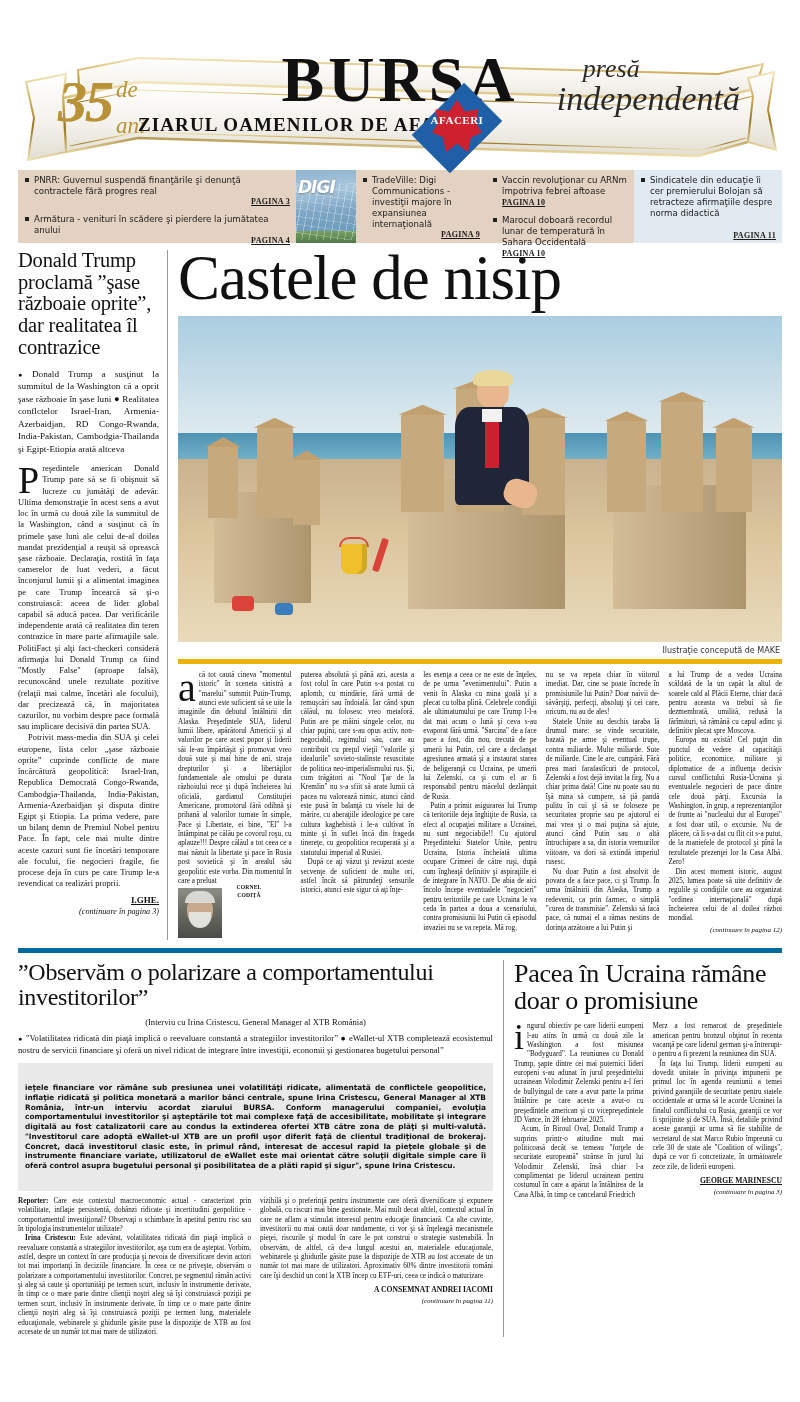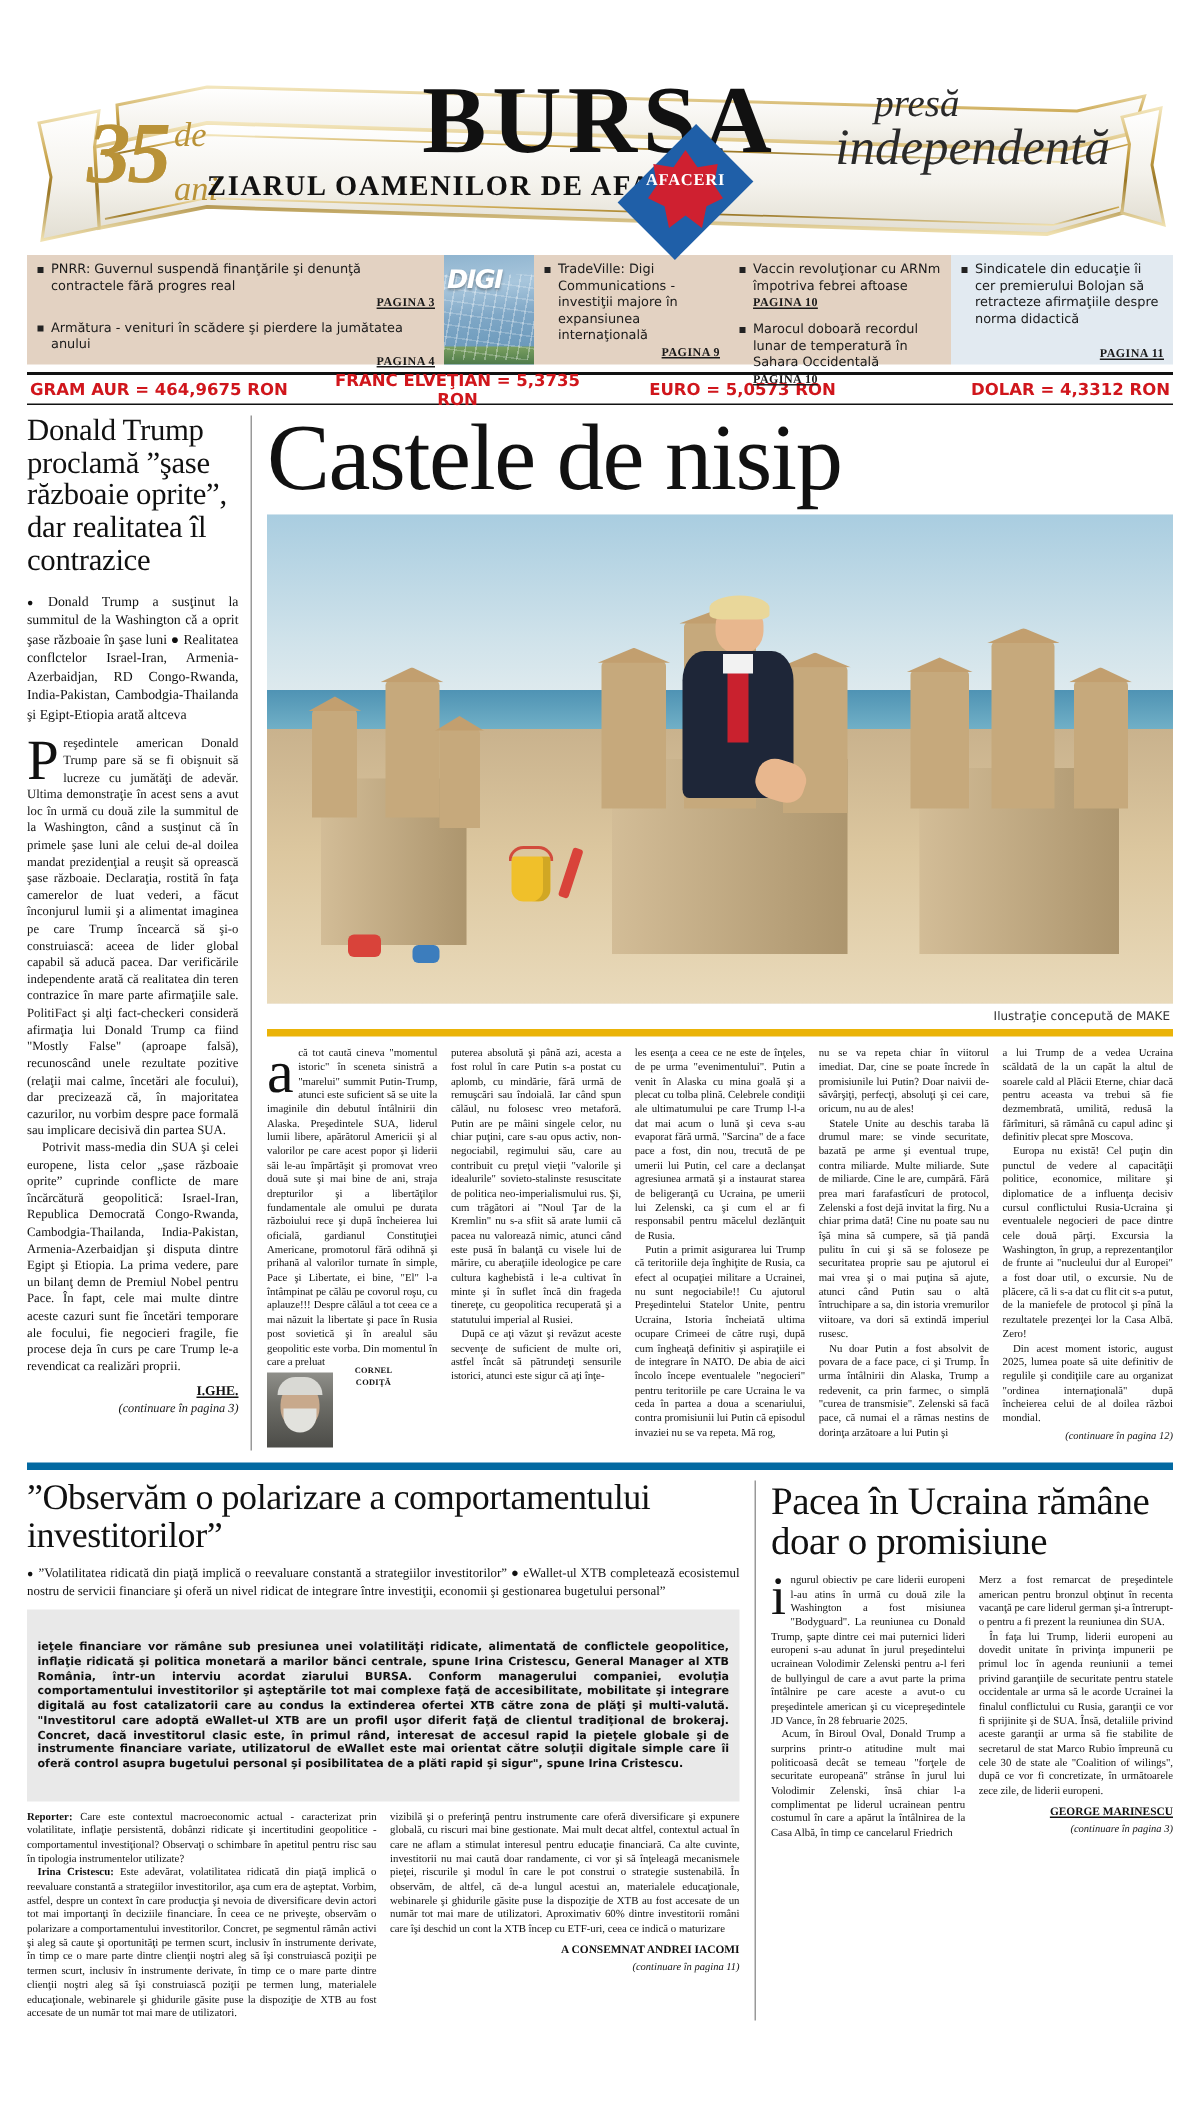--- a/index.html
+++ b/index.html
@@ -334,26 +334,20 @@
     <div class="tz blue" style="flex:1;">
       <div class="tz-pad">
         <div class="t-item">
           <span>Sindicatele din educaţie îi cer premierului Bolojan să retracteze afirmaţiile despre norma didactică</span>
           <span class="pg pg-r" style="margin-top:12px;">PAGINA 11</span>
         </div>
       </div>
     </div>
   </div>
 
-  <div class="rates">
-    <div>GRAM AUR = 464,9675 RON</div>
-    <div>FRANC ELVEŢIAN = 5,3735 RON</div>
-    <div>EURO = 5,0573 RON</div>
-    <div>DOLAR = 4,3312 RON</div>
-  </div>
 
   <div class="main">
 
     <div class="col-left">
       <div class="lead-head">Donald Trump proclamă ”şase războaie oprite”, dar realitatea îl contrazice</div>
       <div class="lead-bullets"><b class="bt"></b><span>Donald Trump a susţinut la summitul de la Washington că a oprit şase războaie în şase luni ● Realitatea conflctelor Israel-Iran, Armenia-Azerbaidjan, RD Congo-Rwanda, India-Pakistan, Cambodgia-Thailanda şi Egipt-Etiopia arată altceva</span></div>
       <div class="body-txt">
         <p class="first dropcap">Preşedintele american Donald Trump pare să se fi obişnuit să lucreze cu jumătăţi de adevăr. Ultima demonstraţie în acest sens a avut loc în urmă cu două zile la summitul de la Washington, când a susţinut că în primele şase luni ale celui de-al doilea mandat prezidenţial a reuşit să oprească şase războaie. Declaraţia, rostită în faţa camerelor de luat vederi, a făcut înconjurul lumii şi a alimentat imaginea pe care Trump încearcă să şi-o construiască: aceea de lider global capabil să aducă pacea. Dar verificările independente arată că realitatea din teren contrazice în mare parte afirmaţiile sale. PolitiFact şi alţi fact-checkeri consideră afirmaţia lui Donald Trump ca fiind "Mostly False" (aproape falsă), recunoscând unele rezultate pozitive (relaţii mai calme, încetări ale focului), dar precizează că, în majoritatea cazurilor, nu vorbim despre pace formală sau implicare decisivă din partea SUA.</p>
         <p>Potrivit mass-media din SUA şi celei europene, lista celor „şase războaie oprite” cuprinde conflicte de mare încărcătură geopolitică: Israel-Iran, Republica Democrată Congo-Rwanda, Cambodgia-Thailanda, India-Pakistan, Armenia-Azerbaidjan şi disputa dintre Egipt şi Etiopia. La prima vedere, pare un bilanţ demn de Premiul Nobel pentru Pace. În fapt, cele mai multe dintre aceste cazuri sunt fie încetări temporare ale focului, fie negocieri fragile, fie procese deja în curs pe care Trump le-a revendicat ca realizări proprii.</p>
       </div>
@@ -434,20 +428,21 @@
           <div class="b-cont">(continuare în pagina 12)</div>
         </div>
       </div>
     </div>
   </div>
 
   <div class="bottom">
 
     <div class="bl">
       <div class="b-head">”Observăm o polarizare a comportamentului investitorilor”</div>
+      <div class="b-sub">(Interviu cu Irina Cristescu, General Manager al XTB România)</div>
       <div class="b-bullets"><span class="bt"></span><span>”Volatilitatea ridicată din piaţă implică o reevaluare constantă a strategiilor investitorilor” ● eWallet-ul XTB completează ecosistemul nostru de servicii financiare şi oferă un nivel ridicat de integrare între investiţii, economii şi gestionarea bugetului personal”</span></div>
       <div class="box-bold">
         <span class="dc">ieţele financiare vor rămâne sub presiunea unei volatilităţi ridicate, alimentată de conflictele geopolitice, inflaţie ridicată şi politica monetară a marilor bănci centrale, spune Irina Cristescu, General Manager al XTB România, într-un interviu acordat ziarului BURSA. Conform managerului companiei, evoluţia comportamentului investitorilor şi aşteptările tot mai complexe faţă de accesibilitate, mobilitate şi integrare digitală au fost catalizatorii care au condus la extinderea ofertei XTB către zona de plăţi şi multi-valută. "Investitorul care adoptă eWallet-ul XTB are un profil uşor diferit faţă de clientul tradiţional de brokeraj. Concret, dacă investitorul clasic este, în primul rând, interesat de accesul rapid la pieţele globale şi de instrumente financiare variate, utilizatorul de eWallet este mai orientat către soluţii digitale simple care îi oferă control asupra bugetului personal şi posibilitatea de a plăti rapid şi sigur", spune Irina Cristescu.</span>
       </div>
       <div class="b-cols">
         <div class="b-col">
           <p class="first"><span class="qa">Reporter:</span> <span>Care este contextul macroeconomic actual - caracterizat prin volatilitate, inflaţie persistentă, dobânzi ridicate şi incertitudini geopolitice - comportamentul investiţional? Observaţi o schimbare în apetitul pentru risc sau în tipologia instrumentelor utilizate?</span></p>
           <p><span class="qa">Irina Cristescu:</span> <span>Este adevărat, volatilitatea ridicată din piaţă implică o reevaluare constantă a strategiilor investitorilor, aşa cum era de aşteptat. Vorbim, astfel, despre un context în care producţia şi nevoia de diversificare devin actori tot mai importanţi în deciziile financiare. În ceea ce ne priveşte, observăm o polarizare a comportamentului investitorilor. Concret, pe segmentul rămân activi şi aleg să caute şi oportunităţi pe termen scurt, inclusiv în instrumente derivate, în timp ce o mare parte dintre clienţii noştri aleg să îşi construiască poziţii pe termen scurt, inclusiv în instrumente derivate, în timp ce o mare parte dintre clienţii noştri aleg să îşi construiască poziţii pe termen lung, materialele educaţionale, webinarele şi ghidurile găsite puse la dispoziţie de XTB au fost accesate de un număr tot mai mare de utilizatori.</span></p>
         </div>
         <div class="b-col">

